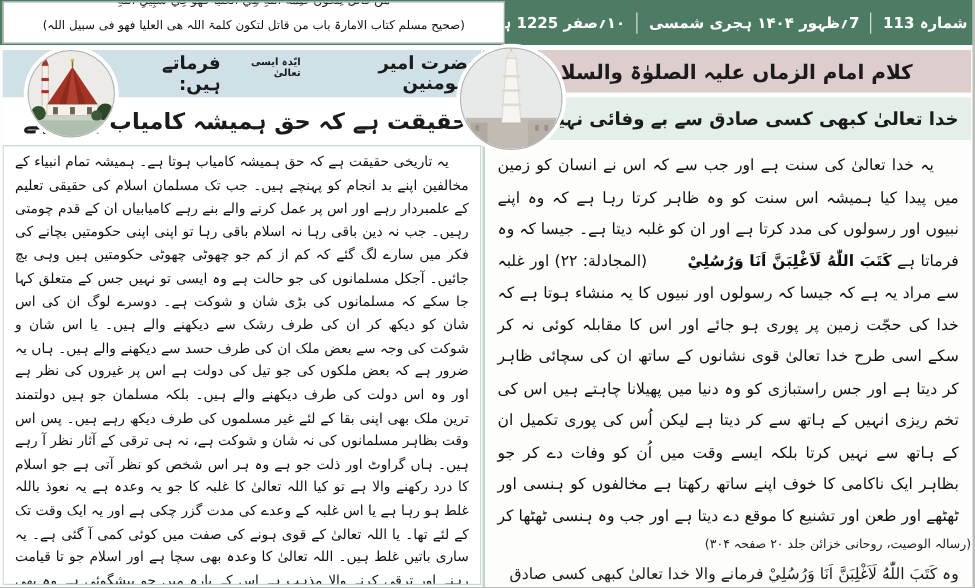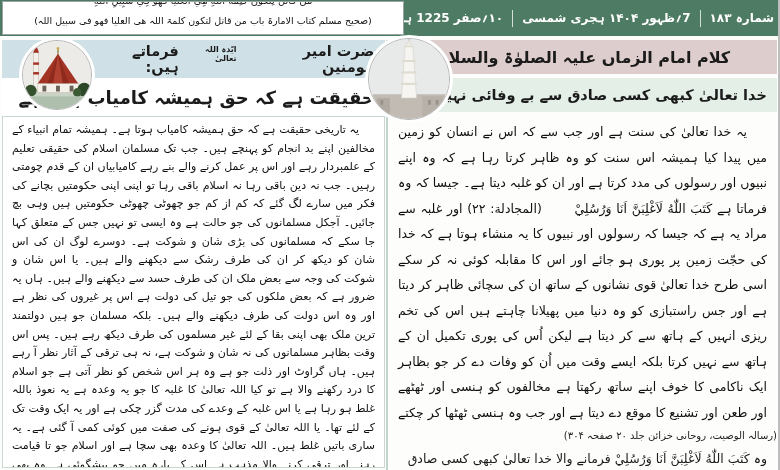--- a/index.html
+++ b/index.html
@@ -27,21 +27,21 @@
   }
   .hadith-clip{height:7px;overflow:hidden;}
   .hadith-clip>div{line-height:15px;margin-top:-9px;font-size:10px;color:#222;}
   .hadith-cite{font-size:9.5px;line-height:13px;padding-top:5px;color:#111;white-space:nowrap;}
   
   .divider-v{position:absolute;left:386px;top:40px;width:2px;height:430px;background:#c3d6cd;}
   
   .col{position:absolute;top:40px;height:430px;overflow:hidden;direction:rtl;}
   .bar{display:flex;align-items:center;justify-content:center;font-weight:bold;}
   .body-text{text-align:justify;color:#101010;}
-  .verse{font-weight:normal;margin-left:28px;}
+  .verse{font-weight:bold;margin-left:28px;}
   
   .right-col{left:390px;width:387px;}
   .rc-kicker{height:34px;margin-bottom:4px;background:var(--c-pink);font-size:16px;}
   .rc-headline{height:34px;margin-bottom:4px;background:var(--c-lgreen);font-size:14.5px;}
   .rc-body{
     height:312px;overflow:hidden;padding:3px 10px 0 8px;
     font-size:12.5px;line-height:25.5px;text-indent:20px;
   }
   .rc-cite{font-size:10px;height:18px;line-height:16px;text-align:right;padding-left:92px;color:#222;}
   .rc-partial{height:20px;overflow:hidden;padding:0 10px 0 8px;font-size:12.5px;line-height:26px;}
@@ -66,21 +66,21 @@
   .right-circle{left:368px;top:38px;width:82px;height:82px;}
   .circle svg{display:block;width:100%;height:100%;}
 </style>
 </head>
 <body>
 
 <div class="page">
 
   <div class="topbar">
     <div class="dates">
-      <span>شمارہ ۱۸۳</span>
+      <span>شمارہ 113</span>
       <span class="sep"></span>
       <span>7؍ظہور ۱۴۰۴ ہجری شمسی</span>
       <span class="sep"></span>
       <span>۱۰؍صفر 1225 ہجری</span>
       <span class="sep"></span>
       <span>منگل ۵؍اگست ۲۰۲۵ء</span>
       <span class="sep"></span>
       <span>جلد ۳۲</span>
     </div>
     <div class="hadith-box">
@@ -101,21 +101,21 @@
       <span>خدا تعالیٰ کبھی کسی صادق سے بے وفائی نہیں کرتا</span>
     </div>
     <div class="body-text rc-body"><span>یہ خدا تعالیٰ کی سنت ہے اور جب سے کہ اس نے انسان کو زمین میں پیدا کیا ہمیشہ اس سنت کو وہ ظاہر کرتا رہا ہے کہ وہ اپنے نبیوں اور رسولوں کی مدد کرتا ہے اور ان کو غلبہ دیتا ہے۔ جیسا کہ وہ فرماتا ہے </span><span class="verse">كَتَبَ اللّٰهُ لَاَغْلِبَنَّ اَنَا وَرُسُلِيْ</span><span> (المجادلة: ۲۲) </span><span>اور غلبہ سے مراد یہ ہے کہ جیسا کہ رسولوں اور نبیوں کا یہ منشاء ہوتا ہے کہ خدا کی حجّت زمین پر پوری ہو جائے اور اس کا مقابلہ کوئی نہ کر سکے اسی طرح خدا تعالیٰ قوی نشانوں کے ساتھ ان کی سچائی ظاہر کر دیتا ہے اور جس راستبازی کو وہ دنیا میں پھیلانا چاہتے ہیں اس کی تخم ریزی انہیں کے ہاتھ سے کر دیتا ہے لیکن اُس کی پوری تکمیل ان کے ہاتھ سے نہیں کرتا بلکہ ایسے وقت میں اُن کو وفات دے کر جو بظاہر ایک ناکامی کا خوف اپنے ساتھ رکھتا ہے مخالفوں کو ہنسی اور ٹھٹھے اور طعن اور تشنیع کا موقع دے دیتا ہے اور جب وہ ہنسی ٹھٹھا کر چکتے ہیں تو پھر ایک دوسرا ہاتھ اپنی قدرت کا دکھاتا ہے اور ایسے اسباب پیدا کر دیتا ہے جن کے ذریعہ سے وہ مقاصد جو کسی قدر ناتمام رہ گئے تھے اپنے کمال کو پہنچتے ہیں۔</span></div>
     <div class="rc-cite">(رسالہ الوصیت، روحانی خزائن جلد ۲۰ صفحہ ۳۰۴)</div>
     <div class="rc-partial">وہ كَتَبَ اللّٰهُ لَاَغْلِبَنَّ اَنَا وَرُسُلِيْ فرمانے والا خدا تعالیٰ کبھی کسی صادق سے بے وفائی نہیں کرتا</div>
   </div>
 
   <div class="col left-col">
     <div class="bar lc-kicker">
       <span>حضرت امیر المومنین</span>
-      <span class="small-sup">ایّدہ اللہ تعالیٰ</span>
+      <span class="small-sup">ایّدہ ایسی تعالیٰ</span>
       <span>فرماتے ہیں:</span>
     </div>
     <div class="lc-headline">یہ تاریخی حقیقت ہے کہ حق ہمیشہ کامیاب ہوتا ہے</div>
     <div class="body-text lc-body"><span>یہ تاریخی حقیقت ہے کہ حق ہمیشہ کامیاب ہوتا ہے۔ ہمیشہ تمام انبیاء کے مخالفین اپنے بد انجام کو پہنچے ہیں۔ جب تک مسلمان اسلام کی حقیقی تعلیم کے علمبردار رہے اور اس پر عمل کرنے والے بنے رہے کامیابیاں ان کے قدم چومتی رہیں۔ جب نہ دین باقی رہا نہ اسلام باقی رہا تو اپنی اپنی حکومتیں بچانے کی فکر میں سارے لگ گئے کہ کم از کم جو چھوٹی چھوٹی حکومتیں ہیں وہی بچ جائیں۔ آجکل مسلمانوں کی جو حالت ہے وہ ایسی تو نہیں جس کے متعلق کہا جا سکے کہ مسلمانوں کی بڑی شان و شوکت ہے۔ دوسرے لوگ ان کی اس شان کو دیکھ کر ان کی طرف رشک سے دیکھنے والے ہیں۔ یا اس شان و شوکت کی وجہ سے بعض ملک ان کی طرف حسد سے دیکھنے والے ہیں۔ ہاں یہ ضرور ہے کہ بعض ملکوں کی جو تیل کی دولت ہے اس پر غیروں کی نظر ہے اور وہ اس دولت کی طرف دیکھنے والے ہیں۔ بلکہ مسلمان جو ہیں دولتمند ترین ملک بھی اپنی بقا کے لئے غیر مسلموں کی طرف دیکھ رہے ہیں۔ پس اس وقت بظاہر مسلمانوں کی نہ شان و شوکت ہے، نہ ہی ترقی کے آثار نظر آ رہے ہیں۔ ہاں گراوٹ اور ذلت جو ہے وہ ہر اس شخص کو نظر آتی ہے جو اسلام کا درد رکھنے والا ہے تو کیا اللہ تعالیٰ کا غلبہ کا جو یہ وعدہ ہے یہ نعوذ باللہ غلط ہو رہا ہے یا اس غلبہ کے وعدے کی مدت گزر چکی ہے اور یہ ایک وقت تک کے لئے تھا۔ یا اللہ تعالیٰ کے قوی ہونے کی صفت میں کوئی کمی آ گئی ہے۔ یہ ساری باتیں غلط ہیں۔ اللہ تعالیٰ کا وعدہ بھی سچا ہے اور اسلام جو تا قیامت رہنے اور ترقی کرنے والا مذہب ہے اس کے بارہ میں جو پیشگوئی ہے وہ بھی سچی ہے اور اللہ تعالیٰ کی تمام صفات کی طرح قوی ہونے کی صفت بھی ہمیشہ قائم رہنے والی ہے اور قائم رہے گی اور اسی غلبہ اور قوی ہونے کی صفت ثابت کرنے کے لئے اس نے حضرت مسیح موعود علیہ الصلوٰۃ والسلام کو اس زمانے کا امام بنا کر بھیجا ہے۔ جنہیں خود بھی انہی الفاظ میں اللہ تعالیٰ نے الہاماً فرمایا تھا کہ </span></div>
   </div>
 
   <div class="circle left-circle">
     <svg viewBox="0 0 70 70" xmlns="http://www.w3.org/2000/svg">
       <rect x="0" y="0" width="70" height="70" fill="#ecebe7"></rect>
       <rect x="0" y="50" width="70" height="20" fill="#c9d4c6"></rect>

